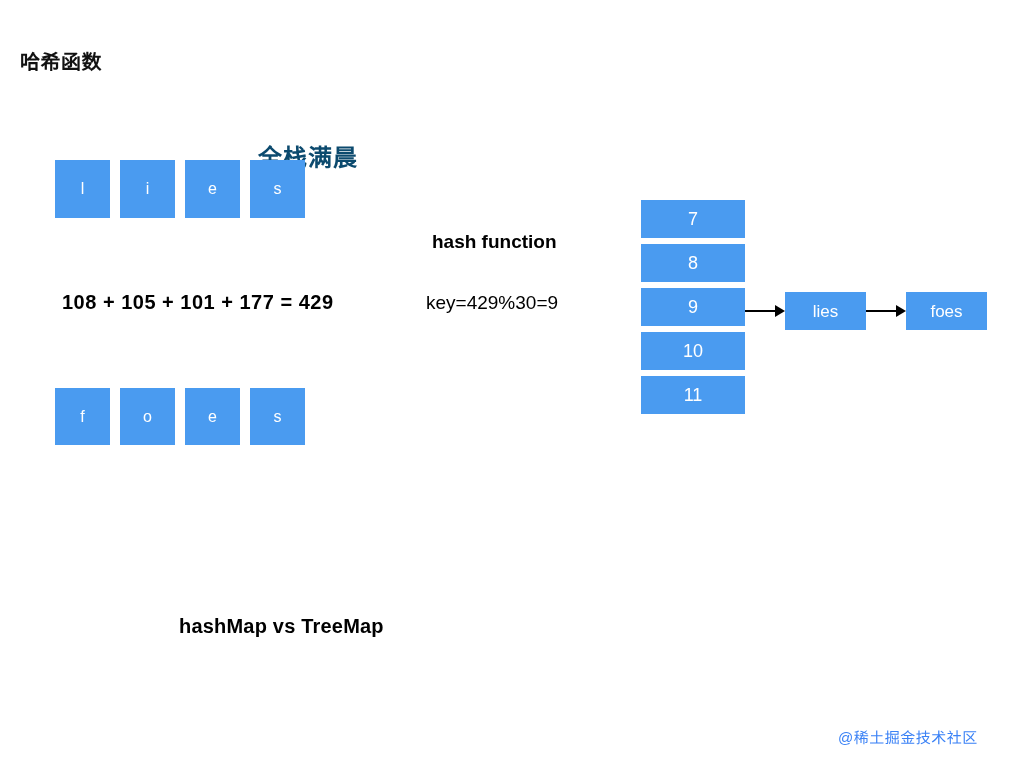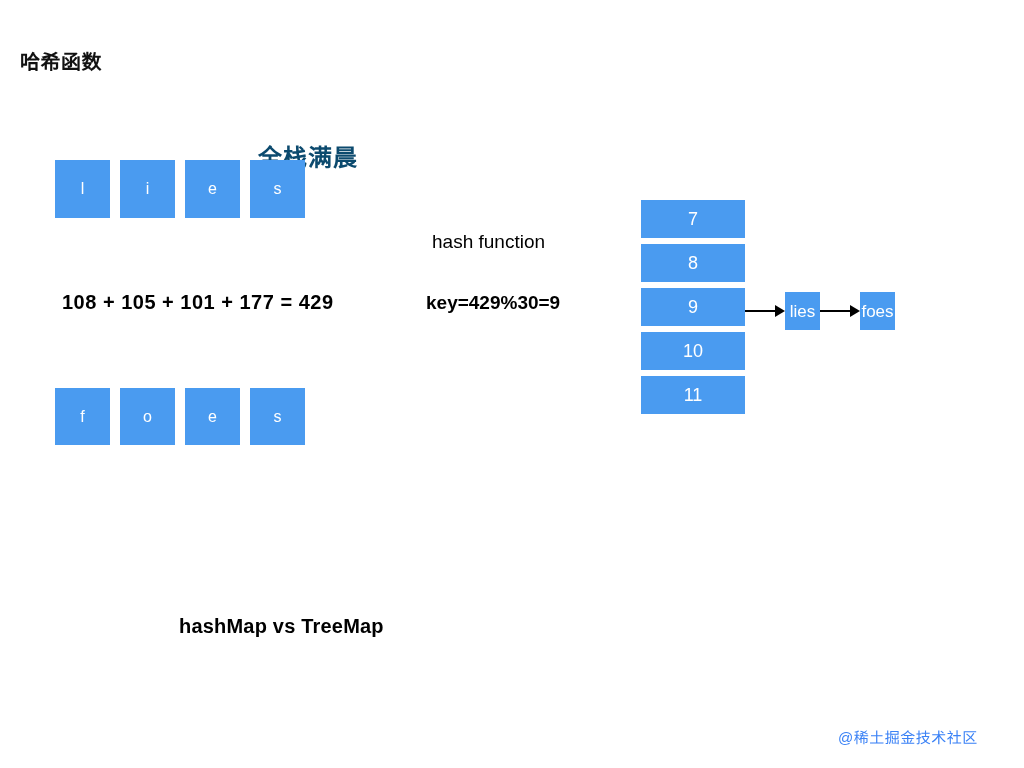--- a/index.html
+++ b/index.html
@@ -97,30 +97,30 @@
     font-weight: bold;
     white-space: nowrap;
     letter-spacing: 0.5px;
   }
 
   .hash-fn-label {
     position: absolute;
     left: 432px;
     top: 231px;
     font-size: 19px;
-    font-weight: normal;
+    font-weight: bold;
     white-space: nowrap;
   }
 
   .key-equation {
     position: absolute;
     left: 426px;
     top: 292px;
     font-size: 19px;
-    font-weight: bold;
+    font-weight: normal;
     white-space: nowrap;
   }
 
   
   .bucket-table {
     position: absolute;
     left: 641px;
     top: 200px;
     width: 104px;
   }
@@ -165,21 +165,21 @@
     position: absolute;
     left: 30px;
     top: 1px;
     width: 0;
     height: 0;
     border-top: 6px solid transparent;
     border-bottom: 6px solid transparent;
     border-left: 10px solid #000000;
   }
   .chain-node {
-    width: 35px;
+    width: 81px;
     height: 38px;
     background: #4a9bf0;
     display: flex;
     align-items: center;
     justify-content: center;
     color: #ffffff;
     font-size: 17px;
     line-height: 1;
     flex: 0 0 auto;
   }

